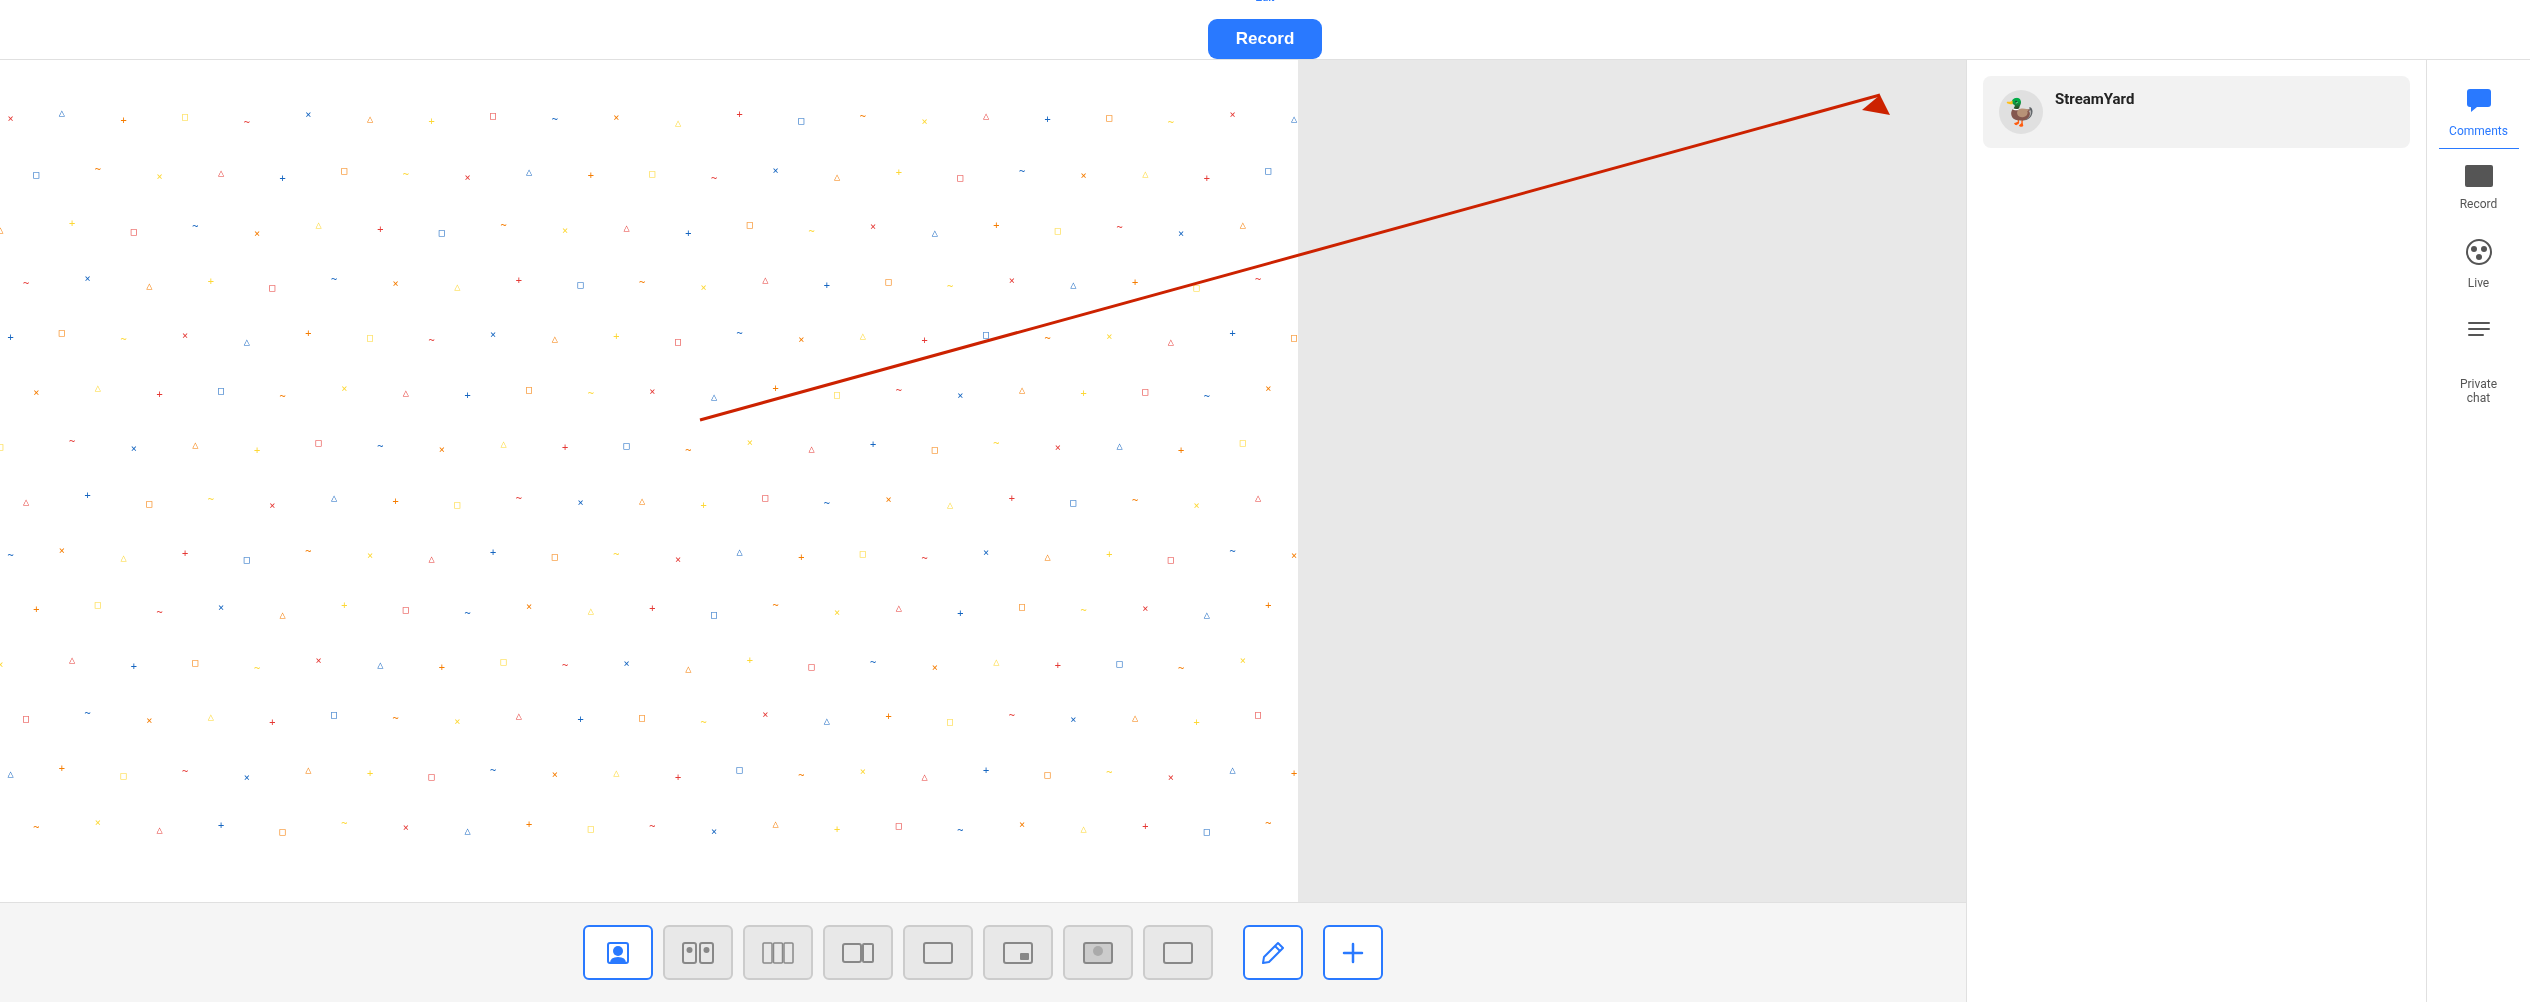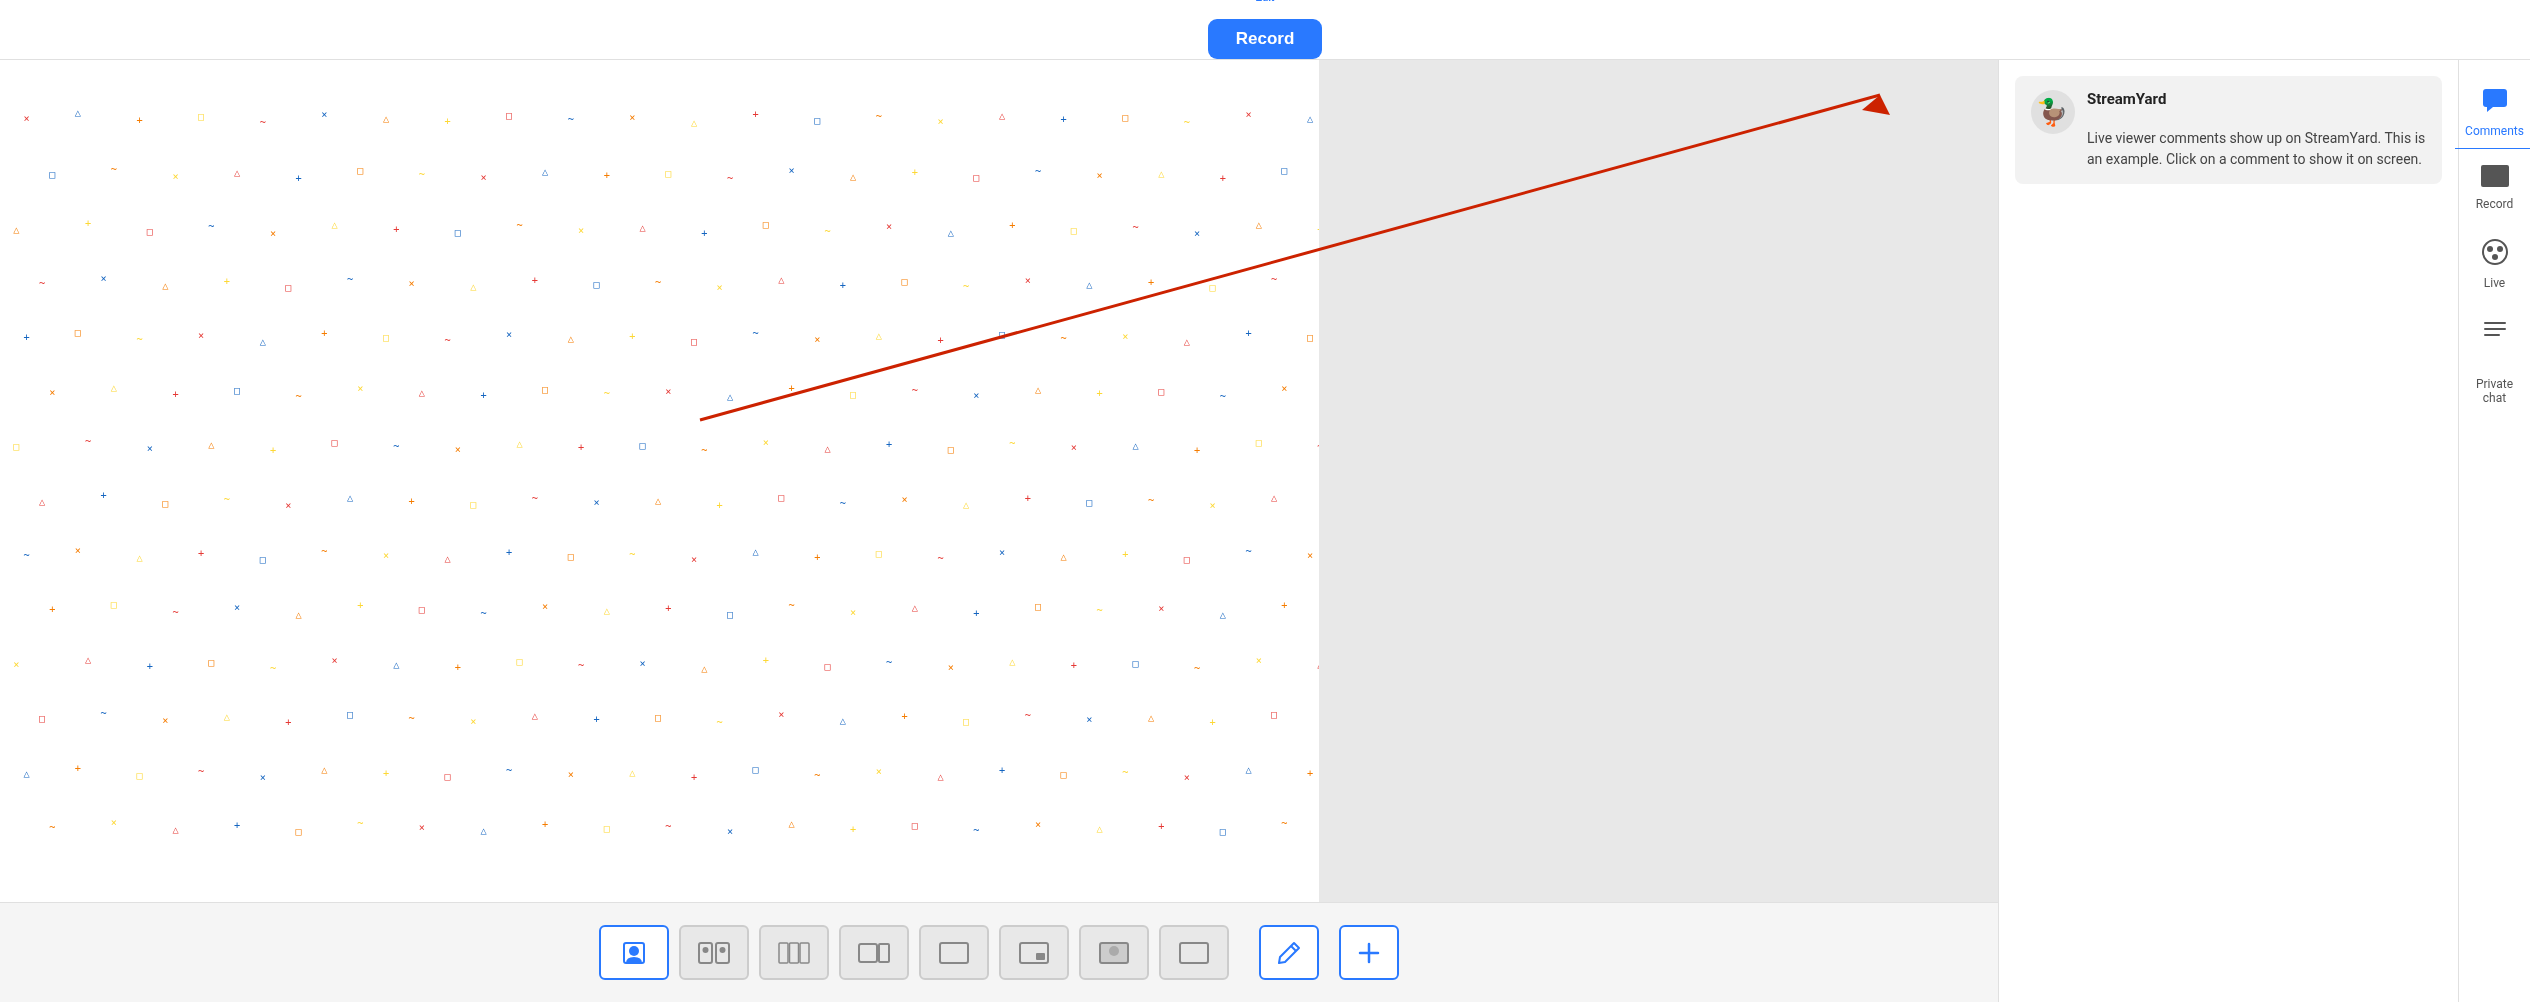--- a/index.html
+++ b/index.html
@@ -163,21 +163,21 @@
       margin-bottom: 20px;
     }
     .comment-text {
       font-size: 14px;
       color: #444;
       line-height: 1.5;
     }
 
     
     #right-sidebar {
-      width: 72px;
+      width: 104px;
       background: #ffffff;
       border-left: 1px solid #e0e0e0;
       display: flex;
       flex-direction: column;
       align-items: center;
       padding-top: 10px;
       gap: 0;
     }
 
     .sidebar-icon-item {
@@ -802,21 +802,20 @@
   </div>
 
   <div id="right-panel">
     <div id="comment-area">
       <div class="comment-card">
         <div class="comment-avatar">
           <span style="font-size:26px;">🦆</span>
         </div>
         <div class="comment-body">
           <div class="comment-author">StreamYard</div>
-          <div class="comment-text">Live viewer comments show up on StreamYard. This is an example. Click on a comment to show it on screen.</div>
         </div>
       </div>
     </div>
   </div>
 
   <div id="right-sidebar">
 
     <div class="sidebar-icon-item active">
       <span class="icon-shape" style="color:#2979ff;">
         <svg width="28" height="28" viewBox="0 0 28 28" xmlns="http://www.w3.org/2000/svg">

